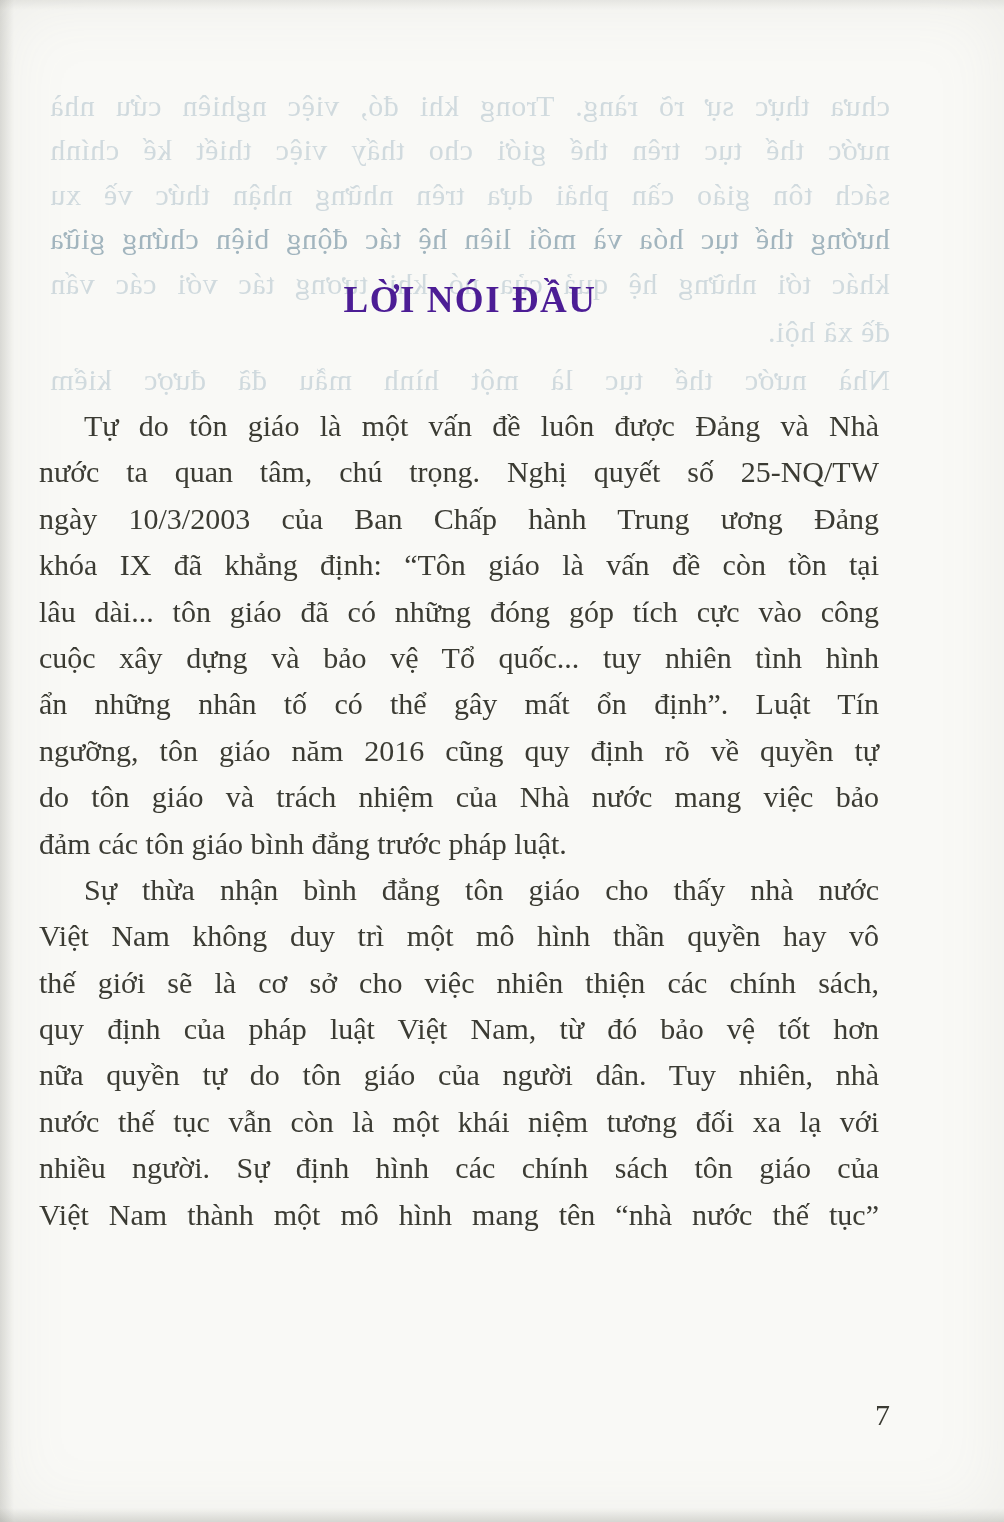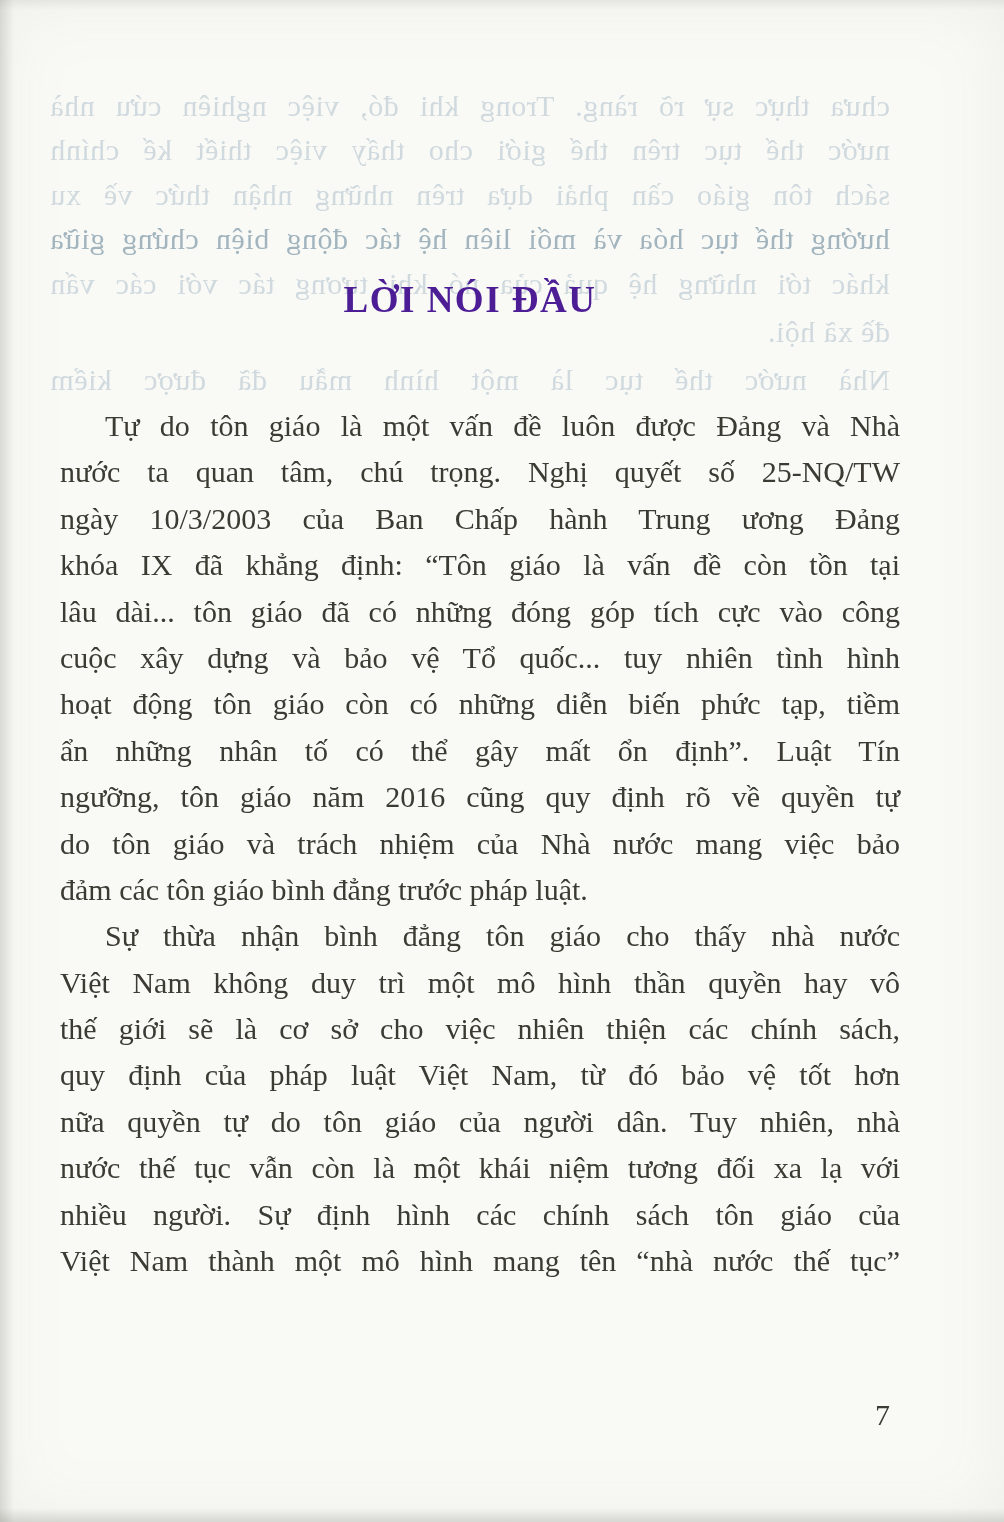--- a/index.html
+++ b/index.html
@@ -55,21 +55,21 @@
     width: 840px;
     margin: 0;
     text-align: center;
     font-size: 37px;
     font-weight: bold;
     letter-spacing: 1.5px;
     color: #4c1d95;
   }
   .body-text {
     position: absolute;
-    left: 60px;
+    left: 39px;
     top: 403px;
     width: 840px;
     font-size: 30px;
     color: #3b3b33;
   }
   .text-line {
     height: 46.4px;
     line-height: 46.4px;
     text-align: justify;
     text-align-last: justify;
@@ -108,21 +108,20 @@
 
   <h1 class="chapter-title">LỜI NÓI ĐẦU</h1>
 
   <div class="body-text">
     <div class="text-line indent">Tự do tôn giáo là một vấn đề luôn được Đảng và Nhà</div>
     <div class="text-line">nước ta quan tâm, chú trọng. Nghị quyết số 25-NQ/TW</div>
     <div class="text-line">ngày 10/3/2003 của Ban Chấp hành Trung ương Đảng</div>
     <div class="text-line">khóa IX đã khẳng định: “Tôn giáo là vấn đề còn tồn tại</div>
     <div class="text-line">lâu dài... tôn giáo đã có những đóng góp tích cực vào công</div>
     <div class="text-line">cuộc xây dựng và bảo vệ Tổ quốc... tuy nhiên tình hình</div>
-    <div class="text-line">hoạt động tôn giáo còn có những diễn biến phức tạp, tiềm</div>
     <div class="text-line">ẩn những nhân tố có thể gây mất ổn định”. Luật Tín</div>
     <div class="text-line">ngưỡng, tôn giáo năm 2016 cũng quy định rõ về quyền tự</div>
     <div class="text-line">do tôn giáo và trách nhiệm của Nhà nước mang việc bảo</div>
     <div class="text-line para-end">đảm các tôn giáo bình đẳng trước pháp luật.</div>
 
     <div class="text-line indent">Sự thừa nhận bình đẳng tôn giáo cho thấy nhà nước</div>
     <div class="text-line">Việt Nam không duy trì một mô hình thần quyền hay vô</div>
     <div class="text-line">thế giới sẽ là cơ sở cho việc nhiên thiện các chính sách,</div>
     <div class="text-line">quy định của pháp luật Việt Nam, từ đó bảo vệ tốt hơn</div>
     <div class="text-line">nữa quyền tự do tôn giáo của người dân. Tuy nhiên, nhà</div>

